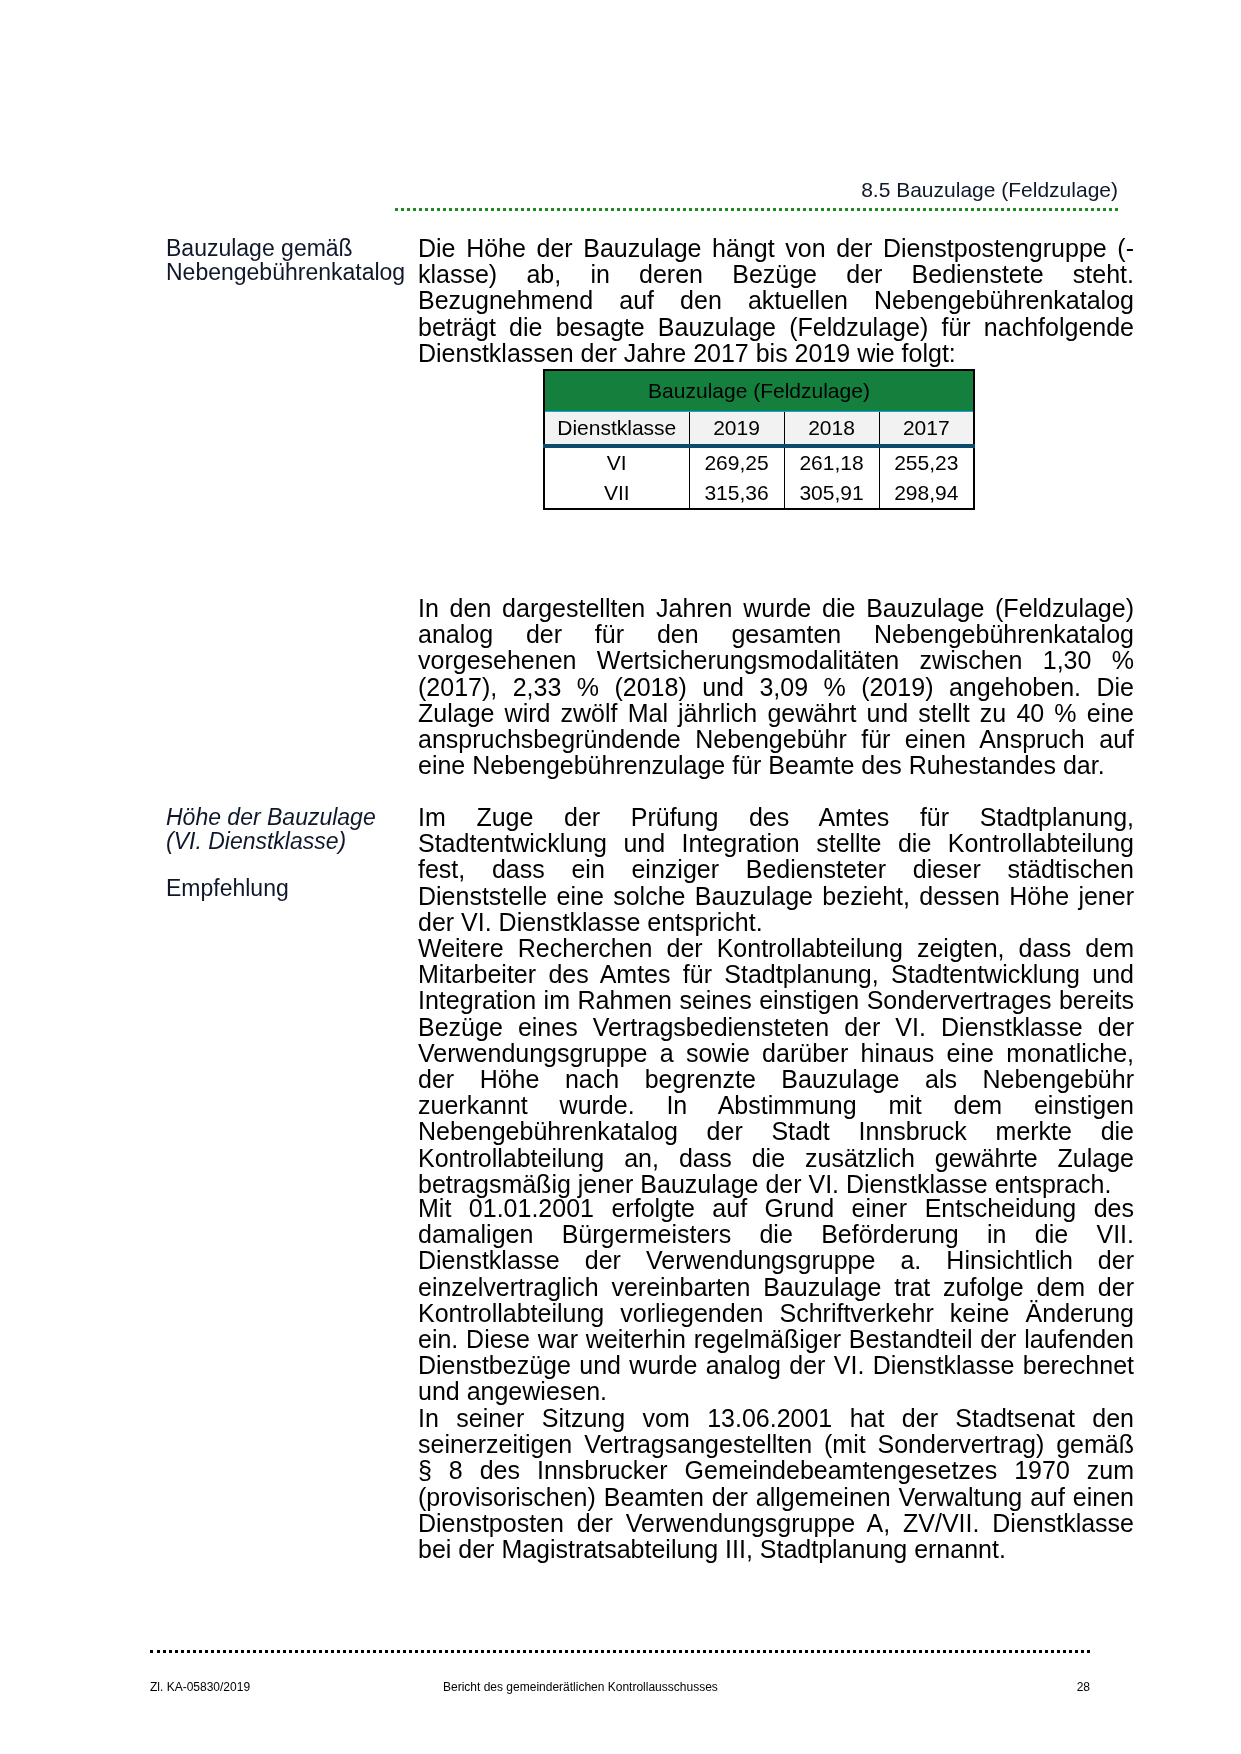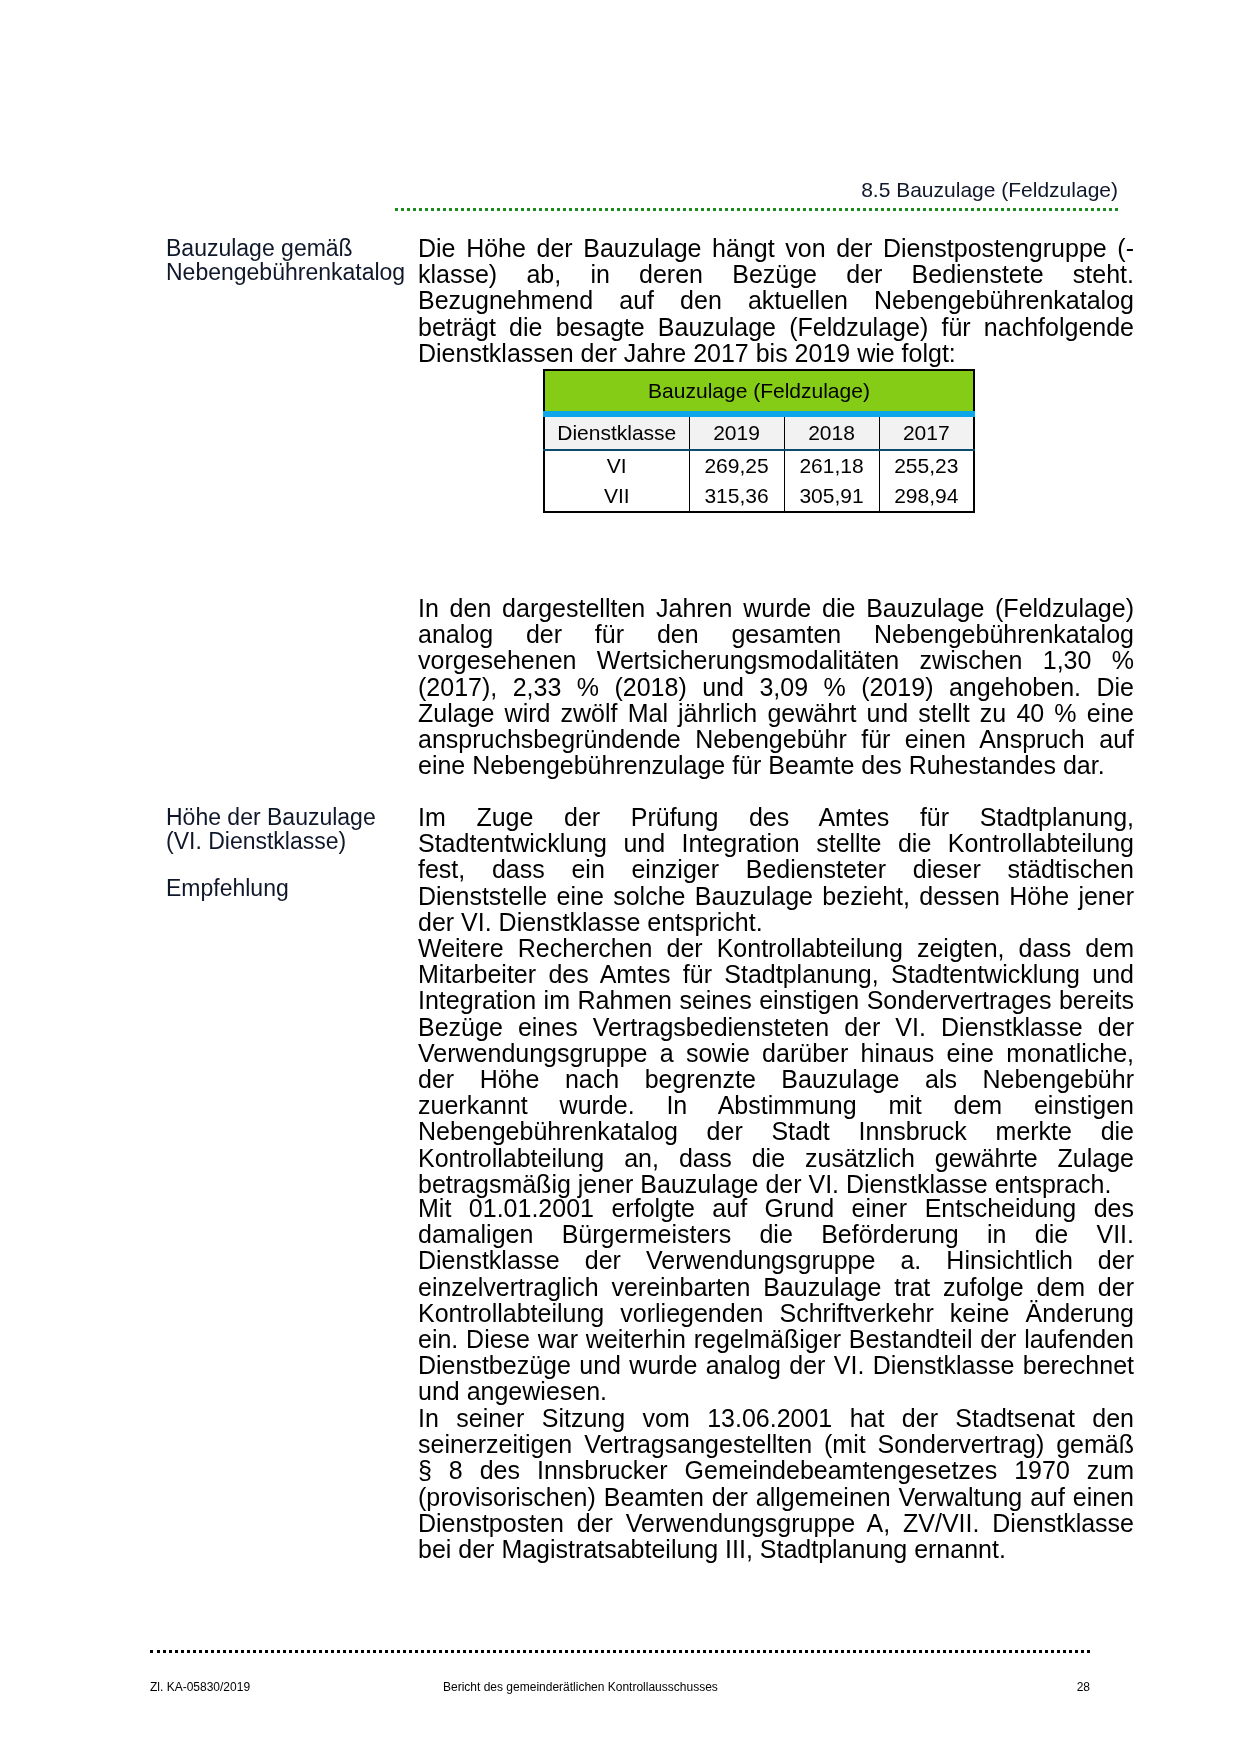--- a/index.html
+++ b/index.html
@@ -10,22 +10,22 @@
                    text-align: right; font-size: 21px; }
   .title-rule { position: absolute; left: 395px; top: 208px; width: 723px; height: 0;
                 border-top: 3px dotted #1f8a1f; }
   .margin-note { position: absolute; left: 166px; width: 230px; font-size: 23px; line-height: 24px; }
   .para { position: absolute; left: 418px; width: 716px; font-size: 25px; line-height: 26.2px;
           text-align: justify; letter-spacing: 0px; }
   table.bz { position: absolute; left: 543px; top: 369px; border-collapse: collapse;
              border: 2px solid #000; font-size: 21px; }
   table.bz td { padding: 0; height: 30px; text-align: center; border-left: 1px solid #000; }
   table.bz td:first-child { border-left: none; }
-  table.bz tr.caption td { background: #84cc16; height: 40px; border-bottom: 6px solid #0ea5e9; }
-  table.bz tr.colhead td { background: #f2f2f2; height: 32px; border-bottom: 2px solid #0c4a6e; }
+  table.bz tr.caption td { background: #15803d; height: 40px; border-bottom: 1px solid #0ea5e9; }
+  table.bz tr.colhead td { background: #f2f2f2; height: 32px; border-bottom: 4px solid #0c4a6e; }
   table.bz col.c0 { width: 145px; } table.bz col.c1 { width: 95px; }
   table.bz col.c2 { width: 95px; } table.bz col.c3 { width: 95px; }
   .footer-rule { position: absolute; left: 150px; top: 1650px; width: 940px; height: 0;
                  border-top: 3px dotted #000; }
   .footer { position: absolute; top: 1680px; font-size: 12px; }
 </style>
 </head>
 <body>
 
 <div class="section-title green">8.5  Bauzulage (Feldzulage)</div>
@@ -65,21 +65,21 @@
     <td>VII</td>
     <td>315,36</td>
     <td>305,91</td>
     <td>298,94</td>
   </tr>
 </tbody>
   </table>
 
 <div class="para" style="top:595px;">In den dargestellten Jahren wurde die Bauzulage (Feldzulage) analog der für den gesamten Nebengebührenkatalog vorgesehenen Wertsicherungsmodalitäten zwischen 1,30 % (2017), 2,33 % (2018) und 3,09 % (2019) angehoben. Die Zulage wird zwölf Mal jährlich gewährt und stellt zu 40 % eine anspruchsbegründende Nebengebühr für einen Anspruch auf eine Nebengebührenzulage für Beamte des Ruhestandes dar.</div>
 
-<div class="margin-note green" style="top:805px;">
+<div class="margin-note green" style="top:805px;font-style:italic;">
   <div>Höhe der Bauzulage</div>
   <div>(VI. Dienstklasse)</div>
 </div>
 <div class="margin-note green" style="top:876px;">
   <div>Empfehlung</div>
 </div>
 
 <div class="para" style="top:804px;">Im Zuge der Prüfung des Amtes für Stadtplanung, Stadtentwicklung und Integration stellte die Kontrollabteilung fest, dass ein einziger Bediensteter dieser städtischen Dienststelle eine solche Bauzulage bezieht, dessen Höhe jener der VI. Dienstklasse entspricht.</div>
 <div class="para" style="top:935px;">Weitere Recherchen der Kontrollabteilung zeigten, dass dem Mitarbeiter des Amtes für Stadtplanung, Stadtentwicklung und Integration im Rahmen seines einstigen Sondervertrages bereits Bezüge eines Vertragsbediensteten der VI. Dienstklasse der Verwendungsgruppe a sowie darüber hinaus eine monatliche, der Höhe nach begrenzte Bauzulage als Nebengebühr zuerkannt wurde. In Abstimmung mit dem einstigen Nebengebührenkatalog der Stadt Innsbruck merkte die Kontrollabteilung an, dass die zusätzlich gewährte Zulage betragsmäßig jener Bauzulage der VI. Dienstklasse entsprach.</div>
 <div class="para" style="top:1195px;">Mit 01.01.2001 erfolgte auf Grund einer Entscheidung des damaligen Bürgermeisters die Beförderung in die VII. Dienstklasse der Verwendungsgruppe a. Hinsichtlich der einzelvertraglich vereinbarten Bauzulage trat zufolge dem der Kontrollabteilung vorliegenden Schriftverkehr keine Änderung ein. Diese war weiterhin regelmäßiger Bestandteil der laufenden Dienstbezüge und wurde analog der VI. Dienstklasse berechnet und angewiesen.</div>

